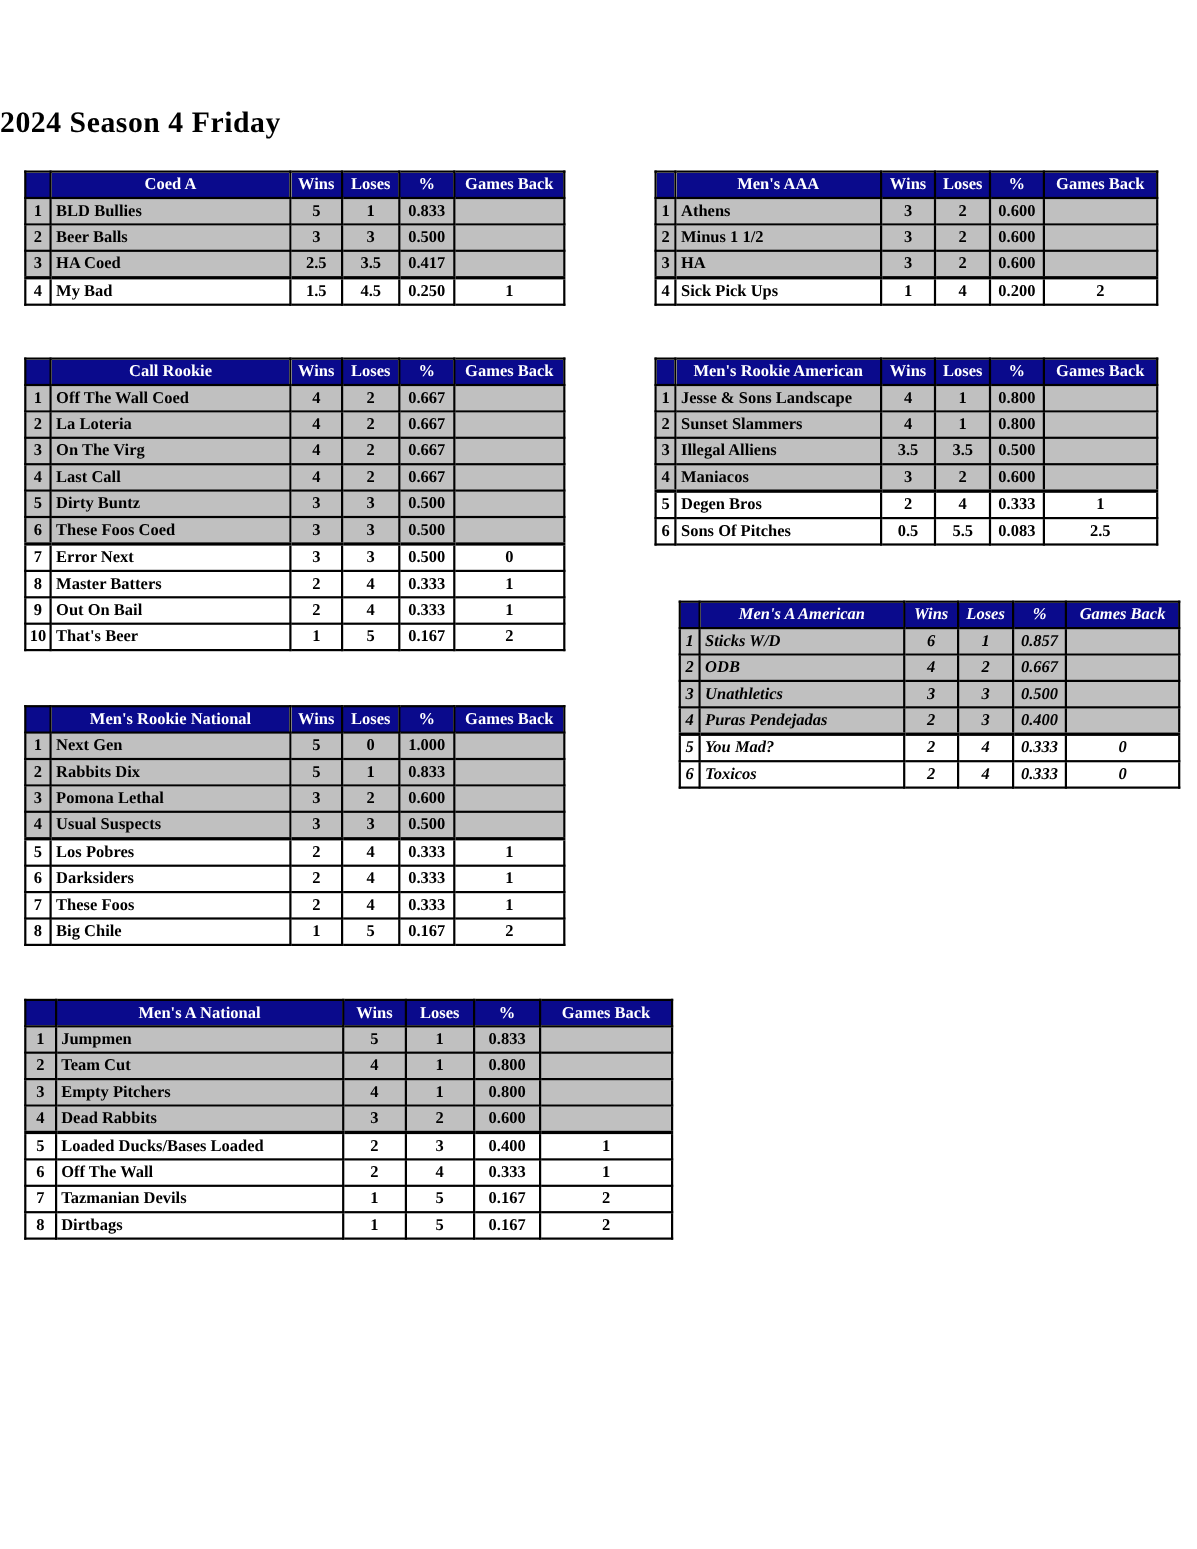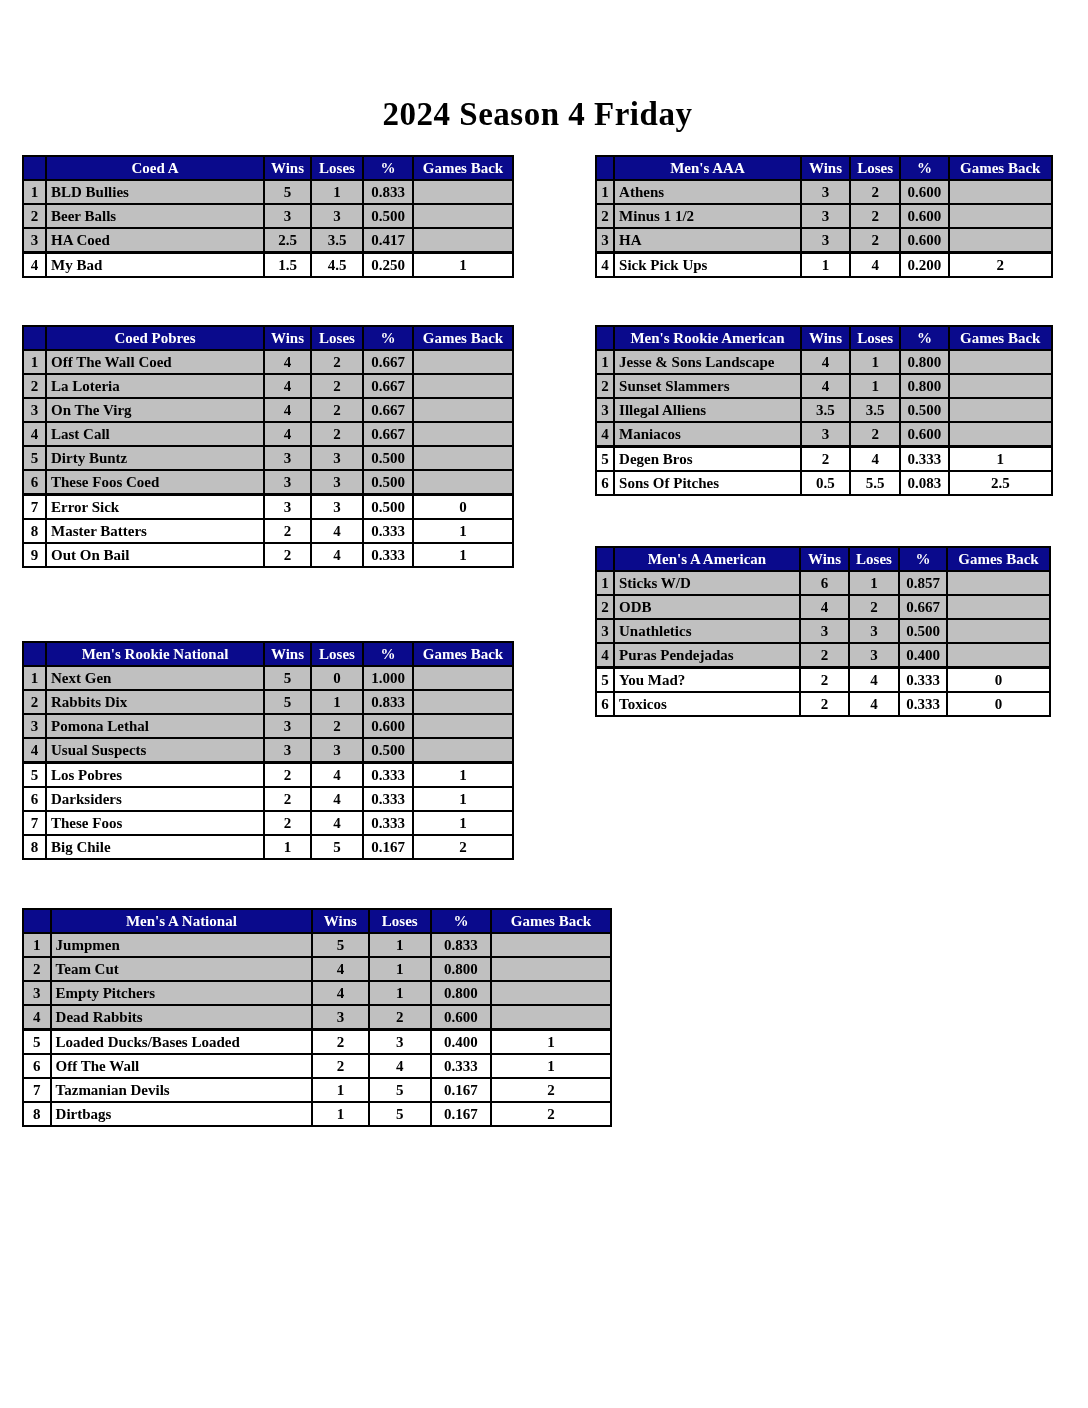--- a/index.html
+++ b/index.html
@@ -10,32 +10,32 @@
     background: #ffffff;
     font-family: "Liberation Serif", serif;
     overflow: hidden;
   }
   .title {
     position: absolute;
     top: 96px;
     left: 0;
     width: 1075px;
     margin: 0;
-    text-align: center;
-    font-size: 33px;
+    text-align: left;
+    font-size: 27px;
     font-weight: bold;
     color: #000000;
     letter-spacing: 0.5px;
   }
   .slot { position: absolute; }
   #slot-0 { left: 22px;  top: 155px; width: 490px; }
   #slot-1 { left: 595px; top: 155px; width: 458px; }
   #slot-2 { left: 22px;  top: 325px; width: 490px; }
   #slot-3 { left: 595px; top: 325px; width: 458px; }
-  #slot-4 { left: 595px; top: 546px; width: 393px; }
+  #slot-4 { left: 617px; top: 546px; width: 393px; font-style: italic; }
   #slot-5 { left: 22px;  top: 641px; width: 490px; }
   #slot-6 { left: 22px;  top: 908px; width: 590px; }
 
   table.standings {
     border-collapse: collapse;
     table-layout: fixed;
     width: 100%;
     border: 2px solid var(--border-color, #000);
   }
   .standings th, .standings td {
@@ -174,21 +174,21 @@
             <td class="gb">2</td>
           </tr>
         </tbody>
       </table>
     </div>
   <div class="slot left" id="slot-2">
       <table class="standings">
         <thead>
           <tr>
             <th class="rank"></th>
-            <th class="team">Coed Pobres</th>
+            <th class="team">Call Rookie</th>
             <th class="wins">Wins</th>
             <th class="loses">Loses</th>
             <th class="pct">%</th>
             <th class="gb">Games Back</th>
           </tr>
         </thead>
         <tbody>
           <tr class="shaded">
             <td class="rank">1</td>
             <td class="team">Off The Wall Coed</td>
@@ -232,41 +232,49 @@
           <tr class="shaded">
             <td class="rank">6</td>
             <td class="team">These Foos Coed</td>
             <td class="wins">3</td>
             <td class="loses">3</td>
             <td class="pct">0.500</td>
             <td class="gb"></td>
           </tr>
           <tr class="cutoff">
             <td class="rank">7</td>
-            <td class="team">Error Sick</td>
+            <td class="team">Error Next</td>
             <td class="wins">3</td>
             <td class="loses">3</td>
             <td class="pct">0.500</td>
             <td class="gb">0</td>
           </tr>
           <tr>
             <td class="rank">8</td>
             <td class="team">Master Batters</td>
             <td class="wins">2</td>
             <td class="loses">4</td>
             <td class="pct">0.333</td>
             <td class="gb">1</td>
           </tr>
           <tr>
             <td class="rank">9</td>
             <td class="team">Out On Bail</td>
             <td class="wins">2</td>
             <td class="loses">4</td>
             <td class="pct">0.333</td>
             <td class="gb">1</td>
+          </tr>
+          <tr>
+            <td class="rank">10</td>
+            <td class="team">That's Beer</td>
+            <td class="wins">1</td>
+            <td class="loses">5</td>
+            <td class="pct">0.167</td>
+            <td class="gb">2</td>
           </tr>
         </tbody>
       </table>
     </div>
   <div class="slot right" id="slot-3">
       <table class="standings">
         <thead>
           <tr>
             <th class="rank"></th>
             <th class="team">Men's Rookie American</th>

